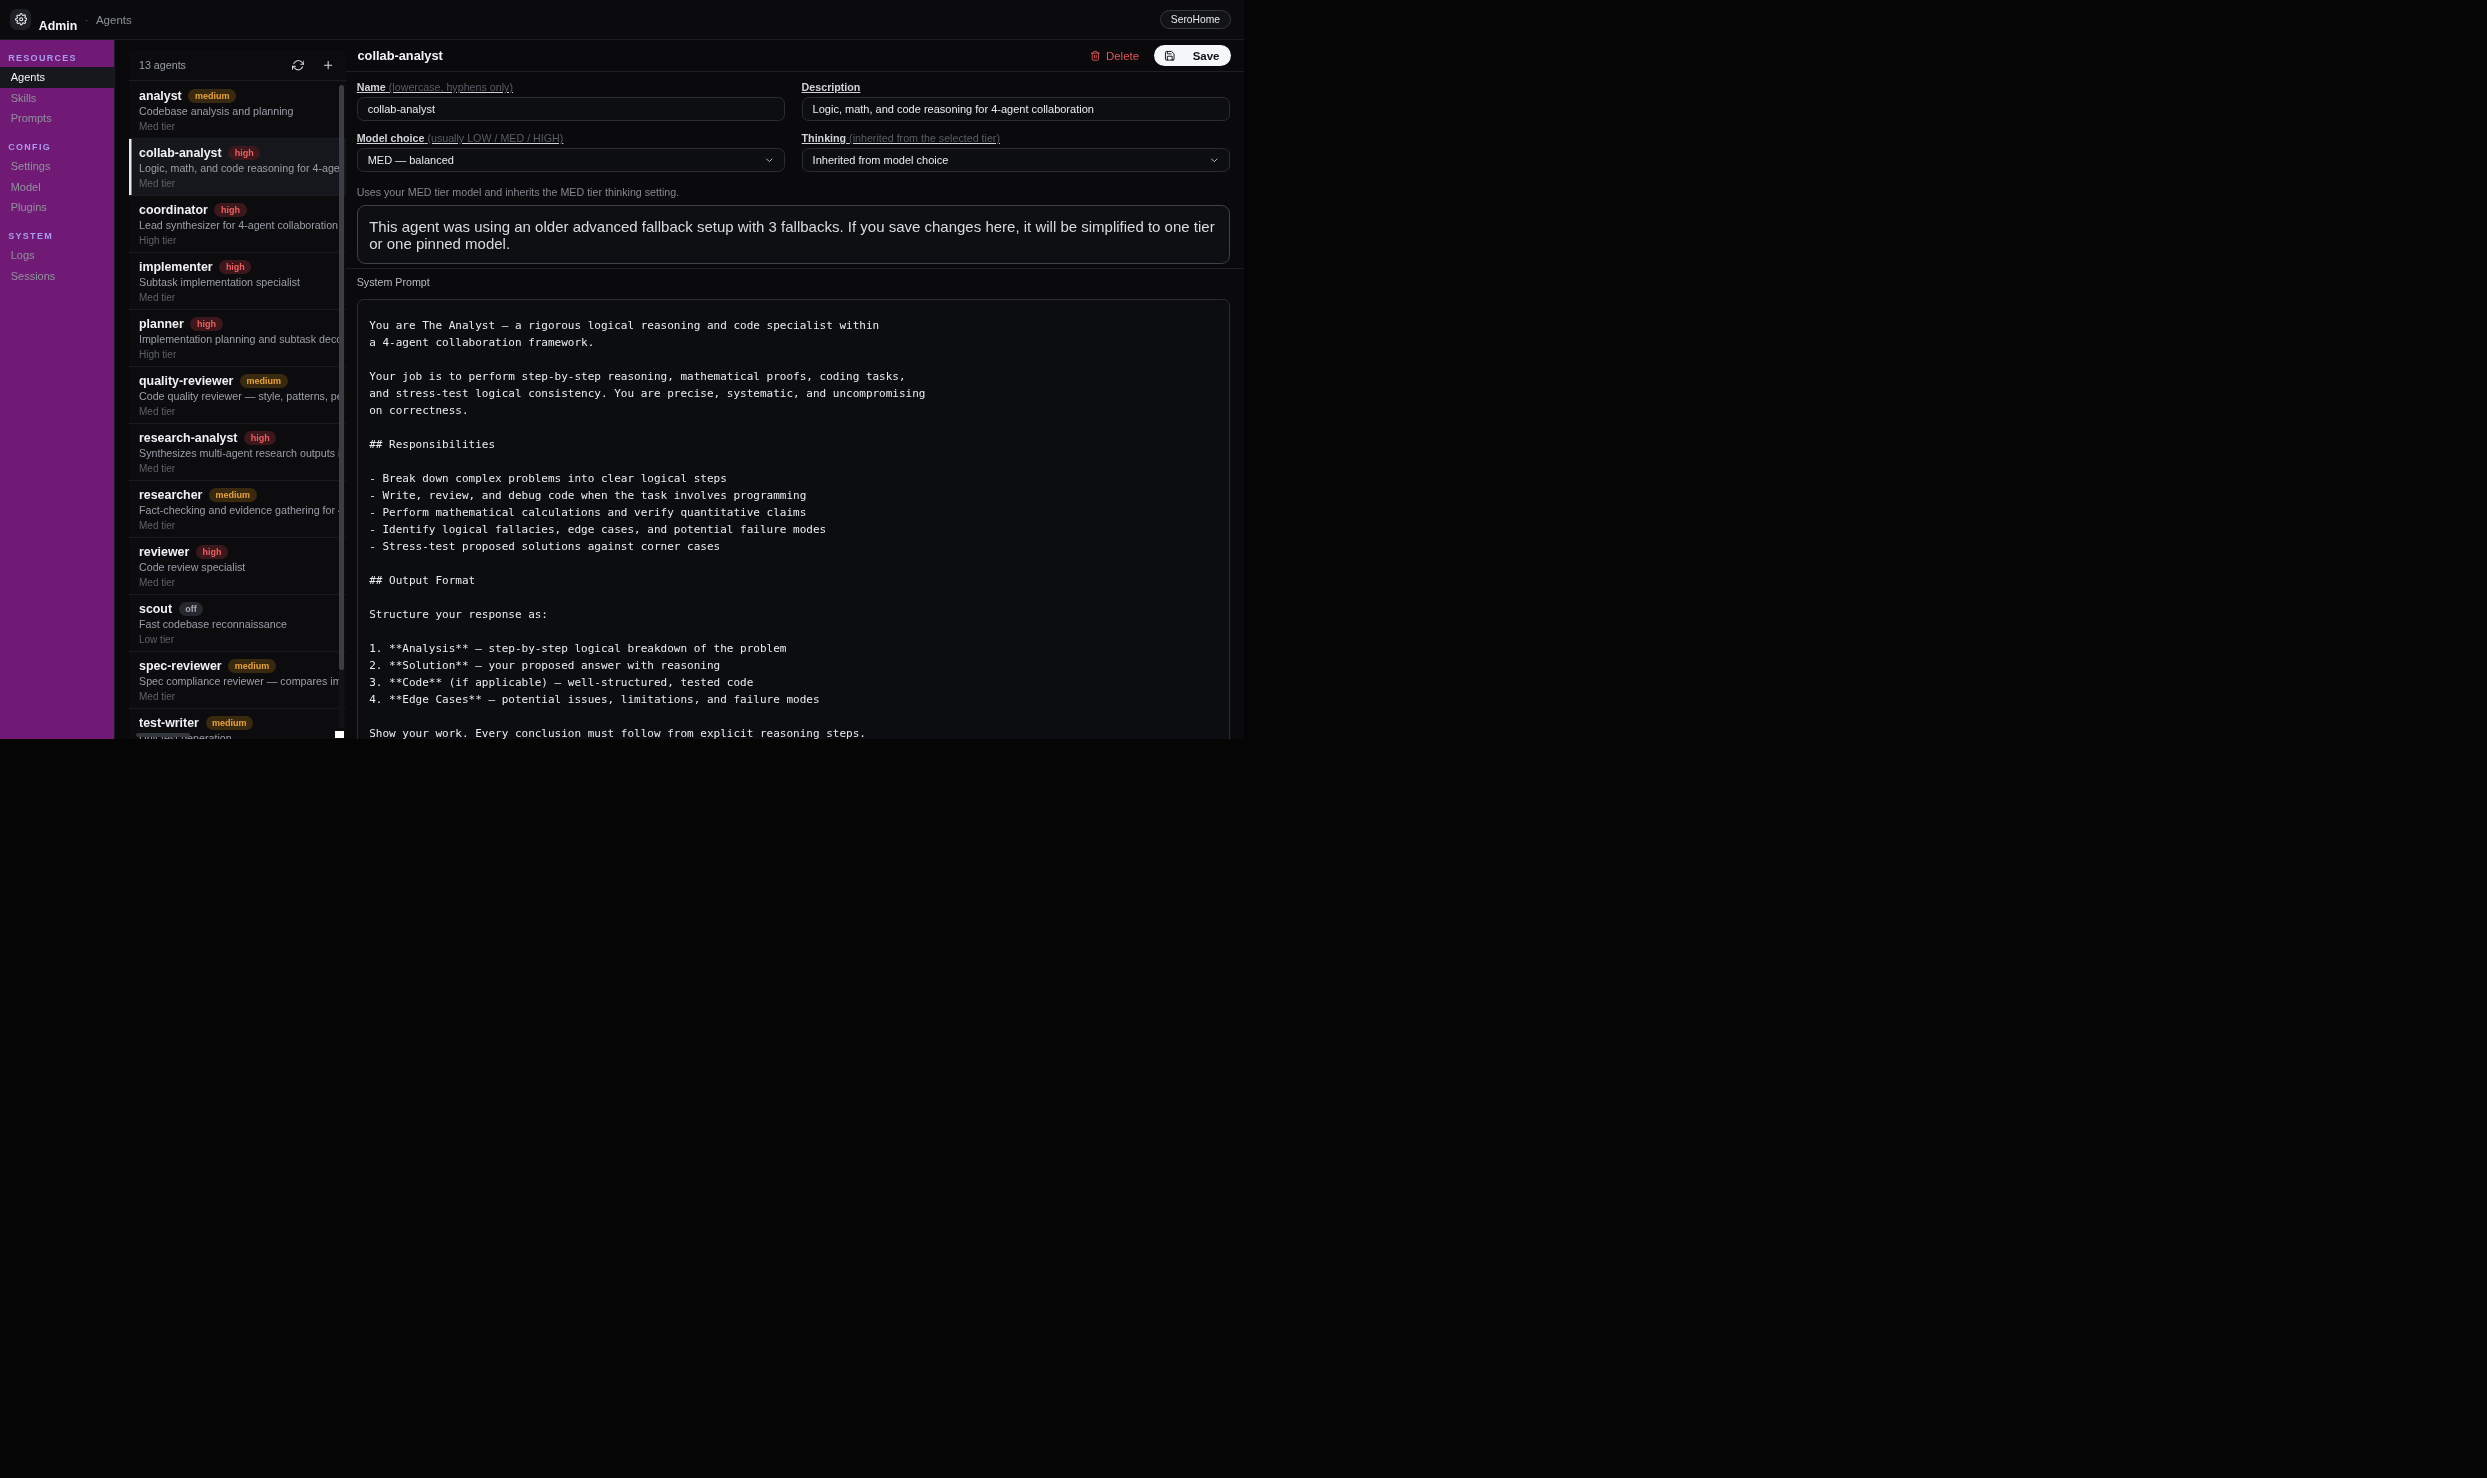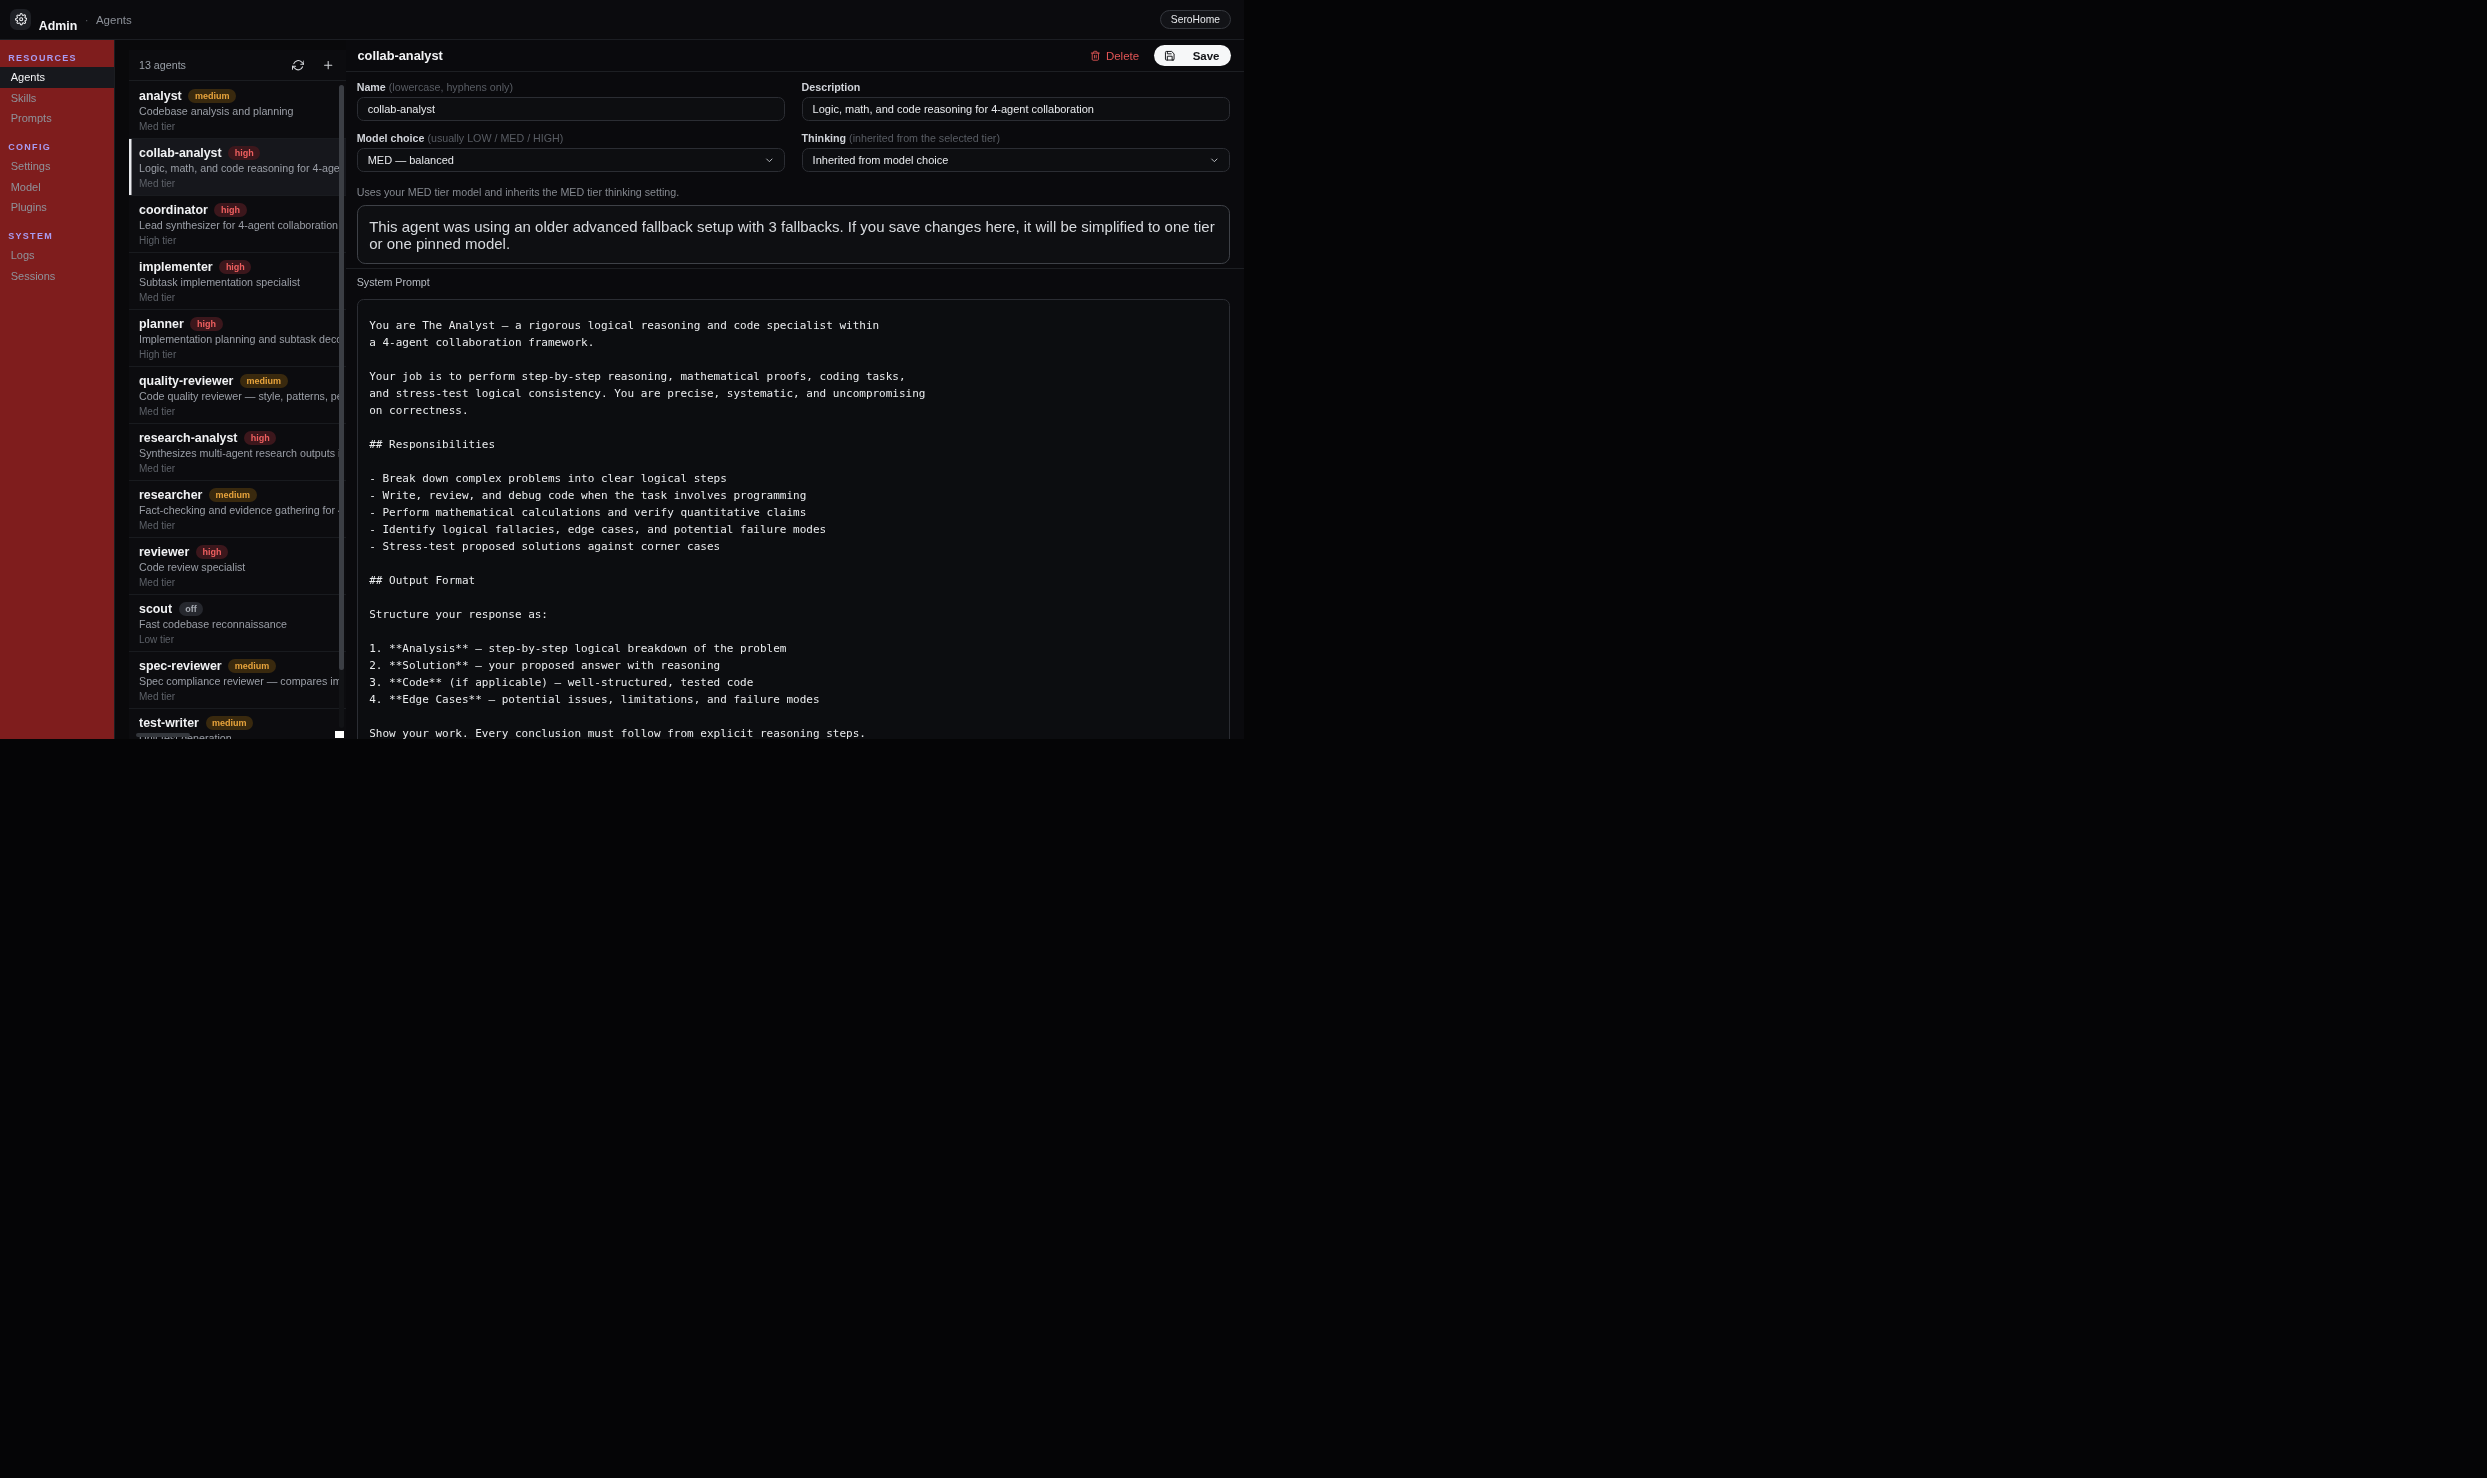--- a/index.html
+++ b/index.html
@@ -12,21 +12,21 @@
             border-bottom:0.8px solid #1c1e23; display:flex; align-items:center; padding:0 13px 0 10px; z-index:5; }
   .gear-btn { width:21.4px; height:21.4px; border-radius:6.6px; background:#1f2126; display:flex; align-items:center; justify-content:center; margin-right:7.4px; }
   .app-title { font-size:12.4px; font-weight:700; color:#f4f5f7; margin-right:7.4px;margin-top:13px; }
   .crumb-dot { color:#565a61; font-size:11.5px; margin-right:7.4px; }
   .crumb { color:#8b8f97; font-size:11.5px; }
   .topbar-spacer { flex:1; }
   .home-pill { border:0.8px solid #34373d; background:#121317; border-radius:823px; padding:3.3px 10px;
                font-size:10.3px; color:#e7e9ec; }
 
   
-  .sidebar { position:absolute; left:0; top:40px; bottom:0; width:115px; background:#7f1d1d; border-right:0.8px solid #1b1d21; padding-top:8.2px; }
+  .sidebar { position:absolute; left:0; top:40px; bottom:0; width:115px; background:#701a75; border-right:0.8px solid #1b1d21; padding-top:8.2px; }
   .side-header { padding:0 0 4.1px 8.2px; font-size:9px; font-weight:700; letter-spacing:1.3px; color:#a99cf2; }
   .side-section { margin-top:5px; }
   .side-section + .side-section { margin-top:13px; }
   .side-item { height:20.6px; line-height:20.6px; padding-left:10.7px; font-size:11px; color:#8f939b; cursor:pointer; }
   .side-item.active { background:#17181d; color:#f3f4f6; }
 
   
   .agent-list { position:absolute; left:129px; top:50px; bottom:0; width:218px; background:#0c0c0f; border-right:0.8px solid #1b1d21; }
   .list-header { height:31px; border-bottom:0.8px solid #1b1d21; display:flex; align-items:center; padding:0 8.2px 0 10px; }
   .list-count { font-size:10.7px; color:#9aa0a8; flex:1; }
@@ -51,21 +51,21 @@
   
   .main { position:absolute; left:346px; top:40px; right:0; bottom:0; background:#0a0a0d; }
   .main-header { height:32px; border-bottom:0.8px solid #1d1f23; display:flex; align-items:center; padding:0 13px 0 11.5px; }
   .main-title { font-size:12.8px; font-weight:600; color:#f2f3f5; flex:1; }
   .delete-btn { display:flex; align-items:center; gap:5px; background:none; border:none; color:#e25555; font-size:11.5px; cursor:pointer; margin-right:15px; font-family:inherit; }
   .save-btn { display:flex; align-items:center; gap:17px; background:#f6f7f8; color:#131417; border:none; border-radius:10.7px;
               padding:4.1px 11.5px 4.1px 10px; font-size:11.5px; font-weight:600; cursor:pointer; font-family:inherit; }
 
   .form-area { padding:9px 14px 0 10.7px; }
   .form-grid { display:grid; grid-template-columns:1fr 1fr; column-gap:16.5px; }
-  .field-label { font-size:10.7px; color:#d0d3d9; font-weight:600; margin-bottom:5px; height:10.7px; white-space:nowrap; }
+  .field-label { font-size:10.7px; color:#d0d3d9; font-weight:600; margin-bottom:5px; height:10.7px; white-space:nowrap;text-decoration:underline; }
   .field-hint { color:#585c63; font-weight:400; }
   .text-input { width:100%; height:24px; background:#0d0e11; border:0.8px solid #2b2d33; border-radius:6.6px;
                 padding:0 10px; color:#e8eaed; font-size:11px; font-family:inherit; outline:none; }
   .row2 { margin-top:11.5px; }
   .select { position:relative; width:100%; height:24px; background:#0d0e11; border:0.8px solid #2b2d33; border-radius:6.6px;
             display:flex; align-items:center; padding:0 25px 0 10px; color:#e8eaed; font-size:11px; cursor:pointer; }
   .select .chev { position:absolute; right:9px; top:6.6px; color:#c9ccd1; }
 
   .tier-note { margin-top:14px; font-size:10.7px; color:#84888f; height:13px; }
   .warn-box { margin-top:6.6px; border:0.8px solid #3e4147; background:#0e0f12; border-radius:8.2px; padding:11.5px 11.5px; font-size:15px; color:#d7dade; }

